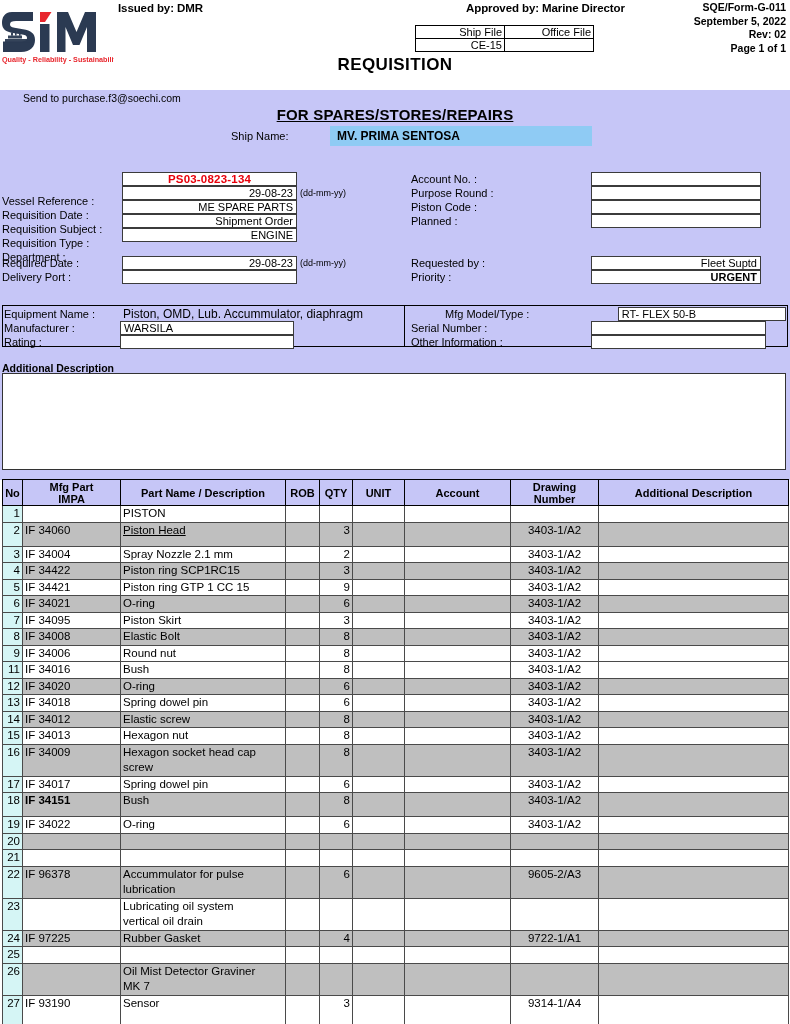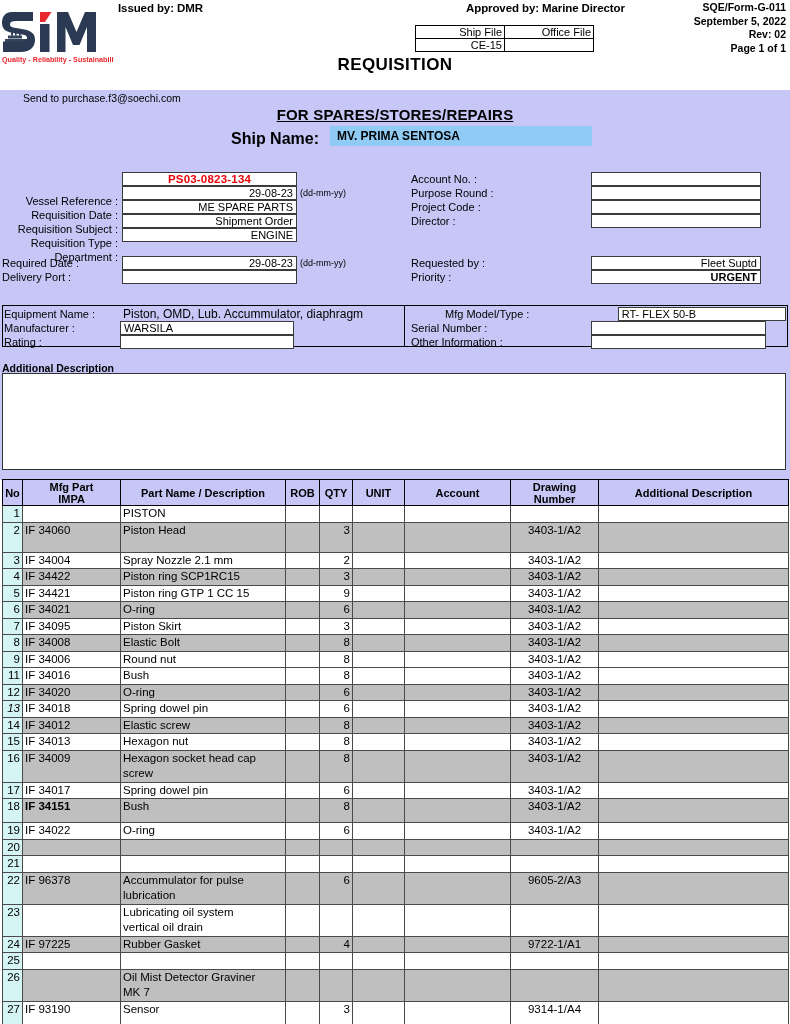--- a/index.html
+++ b/index.html
@@ -62,35 +62,35 @@
   }
   .for-spares {
     position: absolute; left: 0; right: 0; top: 16px;
     text-align: center;
     font-weight: bold; font-size: 15px;
     text-decoration: underline;
     letter-spacing: 0.2px;
   }
   .shipname-label {
     position: absolute; left: 231px; top: 40px;
-    font-weight: bold; font-size: 16px;
+    font-weight: normal; font-size: 11px;
   }
   .shipname-value {
     position: absolute; left: 330px; top: 36px;
     width: 262px; height: 20px;
     background: #8fcbf4;
     font-weight: bold; font-size: 12px;
     display: flex; align-items: center;
     padding-left: 7px; box-sizing: border-box;
   }
 
   
   .fieldrow { position: absolute; display: flex; align-items: center; height: 14px; }
   .flabel { font-size: 11px; white-space: nowrap; }
-  .flabel.r { text-align: right; margin-top: 44px; }
+  .flabel.r { text-align: left; margin-top: 44px; }
   .fbox {
     background: #fff;
     border: 1px solid #3b3b3b;
     box-sizing: border-box;
     height: 14px; line-height: 12px;
     font-size: 11px;
     padding: 0 3px;
     display: flex; align-items: center;
   }
   .fbox.right { justify-content: flex-end; }
@@ -230,25 +230,25 @@
 
     <div class="fieldrow" style="left:411px; top:82px; width:375px;">
       <div class="flabel" style="width:180px;">Account No.  :</div>
       <div class="fbox right" style="width:170px;"></div>
     </div>
     <div class="fieldrow" style="left:411px; top:96px; width:375px;">
       <div class="flabel" style="width:180px;">Purpose Round  :</div>
       <div class="fbox right" style="width:170px;"></div>
     </div>
     <div class="fieldrow" style="left:411px; top:110px; width:375px;">
-      <div class="flabel" style="width:180px;">Project Code  :</div>
+      <div class="flabel" style="width:180px;">Piston Code  :</div>
       <div class="fbox right" style="width:170px;"></div>
     </div>
     <div class="fieldrow" style="left:411px; top:124px; width:375px;">
-      <div class="flabel" style="width:180px;">Director :</div>
+      <div class="flabel" style="width:180px;">Planned :</div>
       <div class="fbox right" style="width:170px;"></div>
     </div>
     <div class="fieldrow" style="left:411px; top:166px; width:375px;">
       <div class="flabel" style="width:180px;">Requested by :</div>
       <div class="fbox right" style="width:170px;">Fleet Suptd</div>
     </div>
     <div class="fieldrow" style="left:411px; top:180px; width:375px;">
       <div class="flabel" style="width:180px;">Priority :</div>
       <div class="fbox right boldval" style="width:170px;">URGENT</div>
     </div>
@@ -321,21 +321,21 @@
           <td class="c-rob cellwrap" style="height: 16px;"></td>
           <td class="c-qty cellwrap" style="height: 16px;"></td>
           <td class="c-unit cellwrap" style="height: 16px;"></td>
           <td class="c-account cellwrap" style="height: 16px;"></td>
           <td class="c-draw cellwrap" style="height: 16px;"></td>
           <td class="c-addl cellwrap" style="height: 16px;"></td>
         </tr>
         <tr class="shade">
           <td class="c-no cellwrap" style="height: 16px;">2</td>
           <td class="c-mfg cellwrap" style="height: 16px;">IF 34060</td>
-          <td class="c-part cellwrap" style="height: 30px;">Piston Head</td>
+          <td class="c-part cellwrap" style="height: 24px; text-decoration: underline;">Piston Head</td>
           <td class="c-rob cellwrap" style="height: 16px;"></td>
           <td class="c-qty cellwrap" style="height: 16px;">3</td>
           <td class="c-unit cellwrap" style="height: 16px;"></td>
           <td class="c-account cellwrap" style="height: 16px;"></td>
           <td class="c-draw cellwrap" style="height: 16px;">3403-1/A2</td>
           <td class="c-addl cellwrap" style="height: 16px;"></td>
         </tr>
         <tr class="plain">
           <td class="c-no cellwrap" style="height: 16px;">3</td>
           <td class="c-mfg cellwrap" style="height: 16px;">IF 34004</td>
@@ -429,21 +429,21 @@
           <td class="c-mfg cellwrap" style="height: 16px;">IF 34020</td>
           <td class="c-part cellwrap" style="height: 16px;">O-ring</td>
           <td class="c-rob cellwrap" style="height: 16px;"></td>
           <td class="c-qty cellwrap" style="height: 16px;">6</td>
           <td class="c-unit cellwrap" style="height: 16px;"></td>
           <td class="c-account cellwrap" style="height: 16px;"></td>
           <td class="c-draw cellwrap" style="height: 16px;">3403-1/A2</td>
           <td class="c-addl cellwrap" style="height: 16px;"></td>
         </tr>
         <tr class="plain">
-          <td class="c-no cellwrap" style="height: 16px; font-style: italic;">13</td>
+          <td class="c-no cellwrap" style="height: 16px;">13</td>
           <td class="c-mfg cellwrap" style="height: 16px;">IF 34018</td>
           <td class="c-part cellwrap" style="height: 16px;">Spring dowel pin</td>
           <td class="c-rob cellwrap" style="height: 16px;"></td>
           <td class="c-qty cellwrap" style="height: 16px;">6</td>
           <td class="c-unit cellwrap" style="height: 16px;"></td>
           <td class="c-account cellwrap" style="height: 16px;"></td>
           <td class="c-draw cellwrap" style="height: 16px;">3403-1/A2</td>
           <td class="c-addl cellwrap" style="height: 16px;"></td>
         </tr>
         <tr class="shade">

